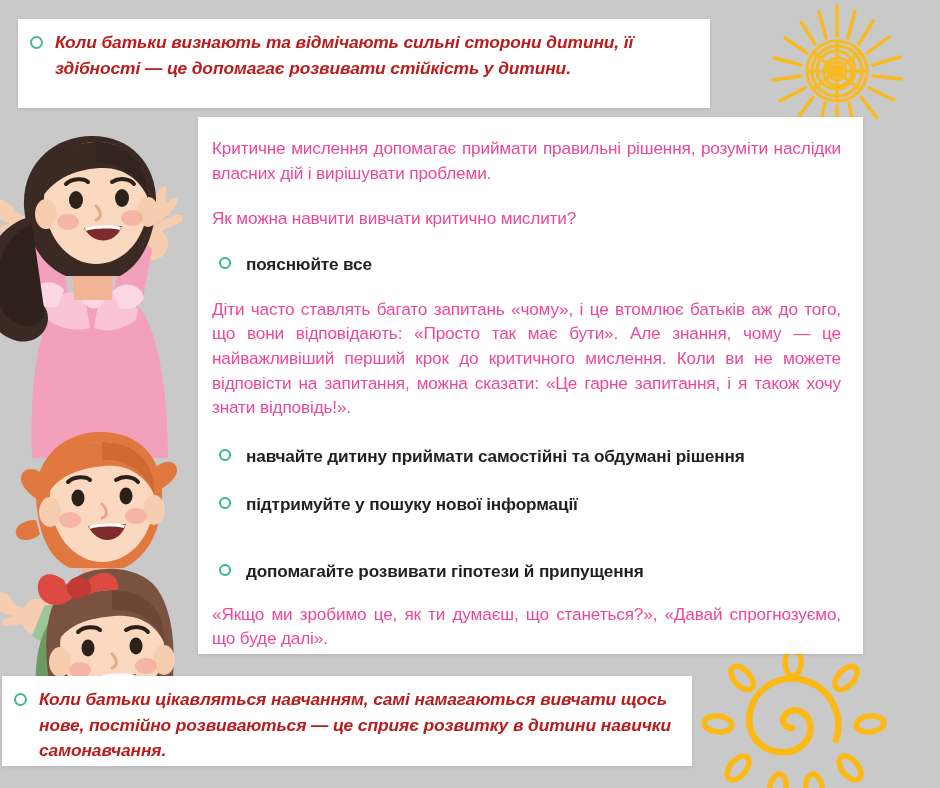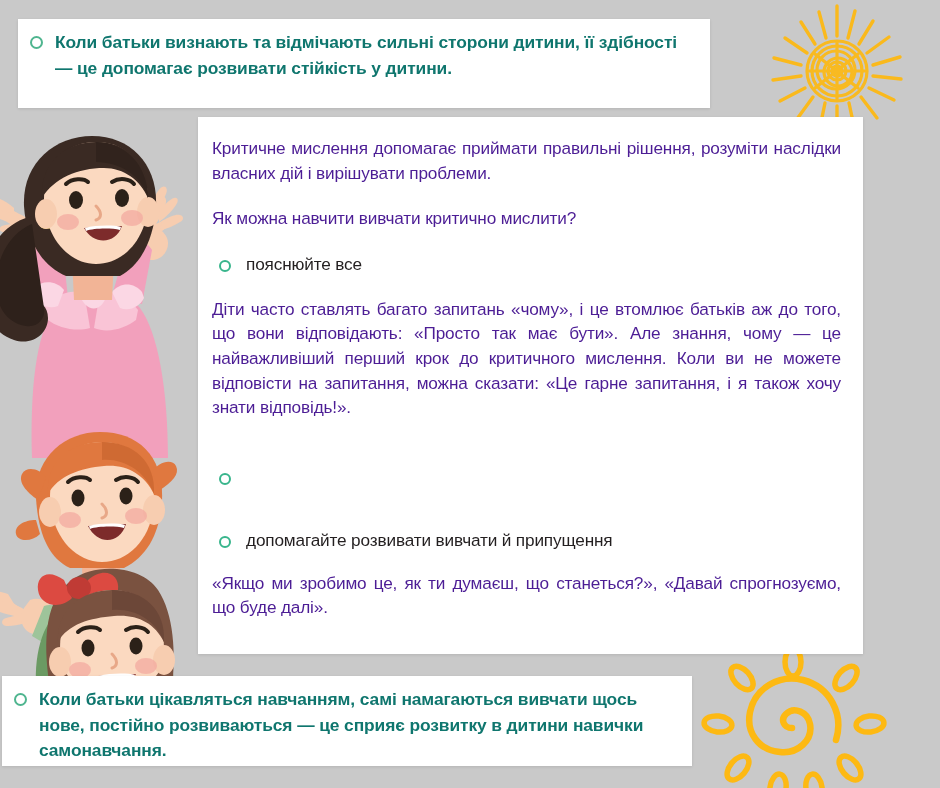--- a/index.html
+++ b/index.html
@@ -85,47 +85,49 @@
     flex: 0 0 auto;
     width: 13px;
     height: 13px;
     border: 2.4px solid #4fb58f;
     border-radius: 50%;
     margin-top: 6px;
     margin-right: 12px;
     box-sizing: border-box;
   }
   .hl-text {
-    color: #0f766e;
+    color: #b91c1c;
     font-weight: bold;
     font-size: 17.4px;
     line-height: 25.5px;
     letter-spacing: -0.1px;
+    font-style: italic;
   }
 
   
   .main-inner {
     padding: 19px 22px 0 14px;
   }
   p.body-par {
     margin: 0 0 0 0;
-    color: #4c1d95;
+    color: #ec4899;
     font-size: 17.2px;
     line-height: 24.6px;
     text-align: justify;
     text-align-last: left;
     letter-spacing: -0.15px;
   }
   .gap-sm { height: 19px; }
   .gap-md { height: 21px; }
   .gap-lg { height: 24px; }
 
   .bullet-row {
     display: flex;
-    align-items: center;
+    align-items: flex-start;
+    font-weight: bold;
   }
   .bullet-dot {
     flex: 0 0 auto;
     width: 12px;
     height: 12px;
     border: 2.2px solid #38b58c;
     border-radius: 50%;
     margin-top: 5px;
     margin-left: 7px;
     margin-right: 15px;
@@ -344,33 +346,38 @@
 
       <div class="bullet-row">
         <span class="bullet-dot"></span>
         <span class="bullet-text">пояснюйте все</span>
       </div>
       <div class="gap-md"></div>
       <p class="body-par">Діти часто ставлять багато запитань «чому», і це втомлює батьків аж до того, що вони відповідають: «Просто так має бути». Але знання, чому — це найважливіший перший крок до критичного мислення. Коли ви не можете відповісти на запитання, можна сказати: «Це гарне запитання, і я також хочу знати відповідь!».</p>
 
       <div class="gap-lg"></div>
 
-
-      <div class="gap-lg"></div>
-
       <div class="bullet-row">
         <span class="bullet-dot"></span>
+        <span class="bullet-text">навчайте дитину приймати самостійні та обдумані рішення</span>
+      </div>
+
+      <div class="gap-lg"></div>
+
+      <div class="bullet-row">
+        <span class="bullet-dot"></span>
+        <span class="bullet-text">підтримуйте у пошуку нової інформації</span>
       </div>
       <div class="gap-sm"></div>
 
       <div class="gap-lg"></div>
 
       <div class="bullet-row">
         <span class="bullet-dot"></span>
-        <span class="bullet-text">допомагайте розвивати вивчати й припущення</span>
+        <span class="bullet-text">допомагайте розвивати гіпотези й припущення</span>
       </div>
       <div class="gap-sm"></div>
       <p class="body-par">«Якщо ми зробимо це, як ти думаєш, що станеться?», «Давай спрогнозуємо, що буде далі».</p>
 
     </div>
   </div>
 
   <div class="panel panel-bottom">
     <div class="hl-row">
       <span class="hl-bullet"></span>

